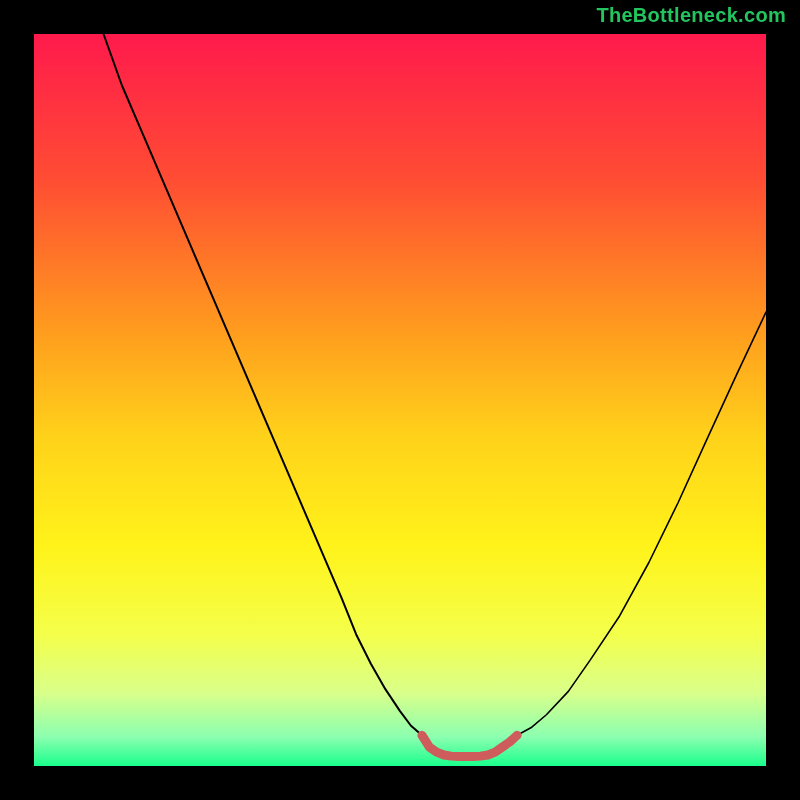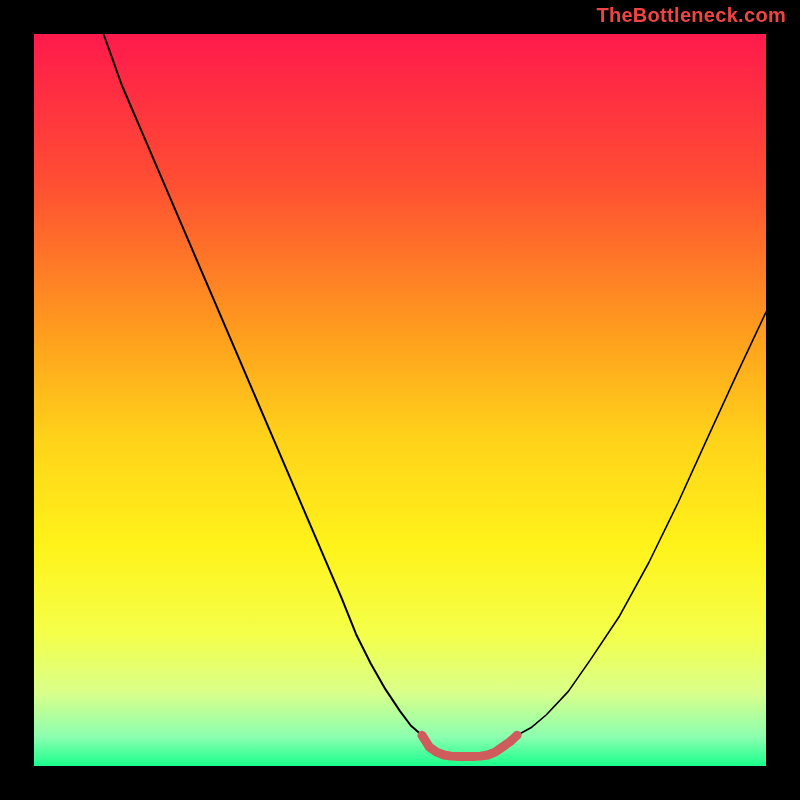--- a/index.html
+++ b/index.html
@@ -13,21 +13,21 @@
 }
 .chart-container {
   position: relative;
   width: 800px;
   height: 800px;
 }
 .watermark {
   position: absolute;
   top: 4px;
   right: 14px;
-  color: #ef4444;
+  color: #22c55e;
   font-size: 20px;
   font-weight: 600;
   letter-spacing: 0.3px;
 }
 svg {
   display: block;
 }
 </style>
 </head>
 <body>

